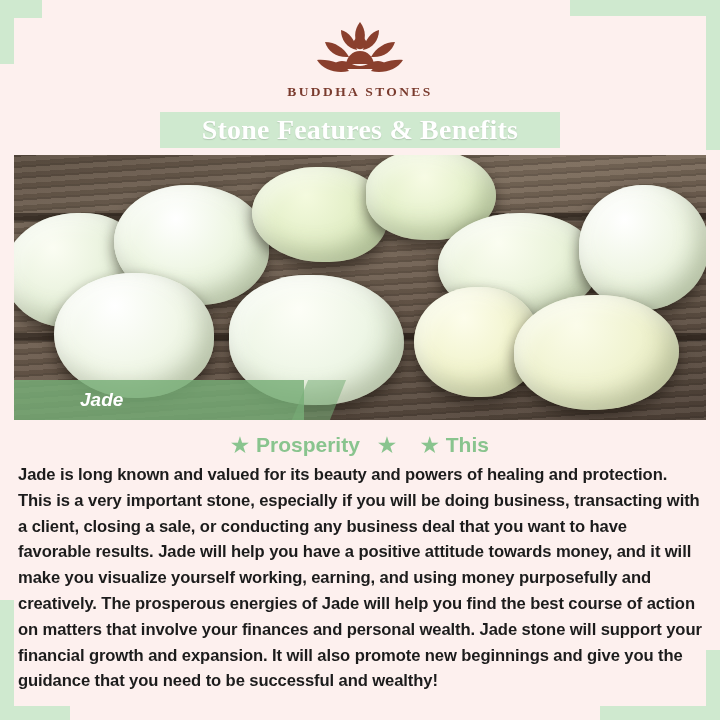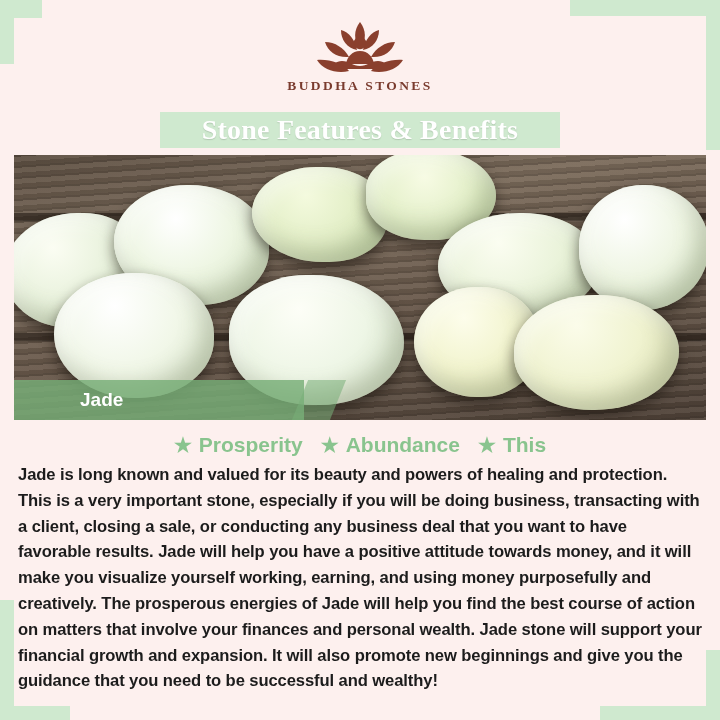--- a/index.html
+++ b/index.html
@@ -78,20 +78,21 @@
     top: 16px;
     text-align: center;
   }
   .logo-mark {
     height: 62px;
     display: flex;
     align-items: flex-end;
     justify-content: center;
   }
   .brand-name {
+    margin-top: 6px;
     font-size: 13.5px;
     letter-spacing: 2.4px;
     color: #7a3b2e;
     font-family: "Liberation Serif", serif;
     font-weight: bold;
   }
 
   
   .title-banner {
     position: absolute;
@@ -176,20 +177,21 @@
     position: absolute;
     left: 80px;
     top: 380px;
     height: 40px;
     display: flex;
     align-items: center;
     font-size: 19px;
     font-weight: bold;
     color: #ffffff;
     font-family: "Liberation Sans", sans-serif;
+    font-style: italic;
   }
 
   
   .body-card {
     position: absolute;
     left: 14px;
     top: 420px;
     width: 692px;
     height: 286px;
     background: #fdf0ee;
@@ -298,21 +300,20 @@
 
   <div class="body-card"></div>
 
   <div class="keywords">
     <span class="kw">
       <span class="star">★</span>
       <span>Prosperity</span>
     </span>
     <span class="kw">
       <span class="star">★</span>
-      <span>Abundance</span>
     </span>
     <span class="kw">
       <span class="star">★</span>
       <span>This</span>
     </span>
   </div>
 
   <div class="paragraph">Jade is long known and valued for its beauty and powers of healing and protection. This is a very important stone, especially if you will be doing business, transacting with a client, closing a sale, or conducting any business deal that you want to have favorable results. Jade will help you have a positive attitude towards money, and it will make you visualize yourself working, earning, and using money purposefully and creatively. The prosperous energies of Jade will help you find the best course of action on matters that involve your finances and personal wealth. Jade stone will support your financial growth and expansion. It will also promote new beginnings and give you the guidance that you need to be successful and wealthy!</div>
 
 </div>

